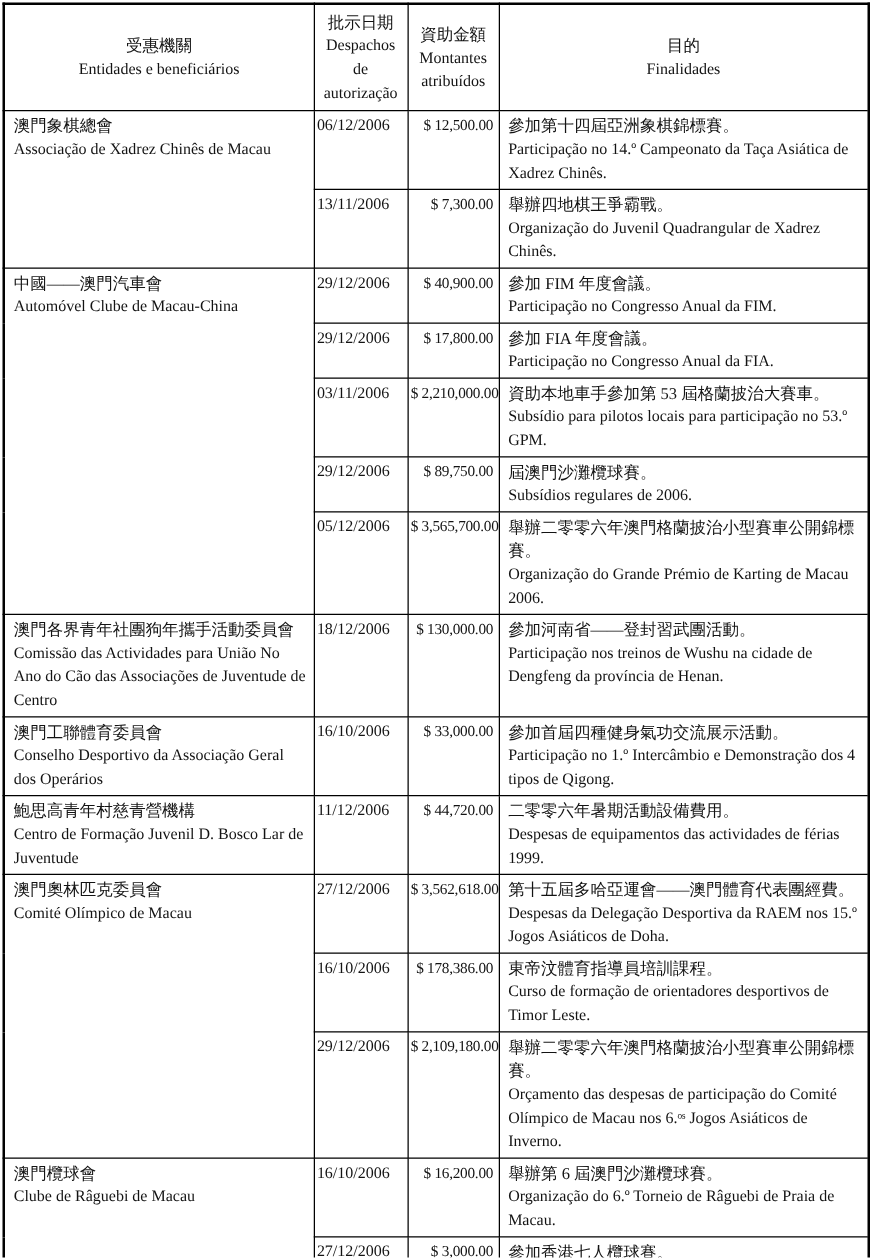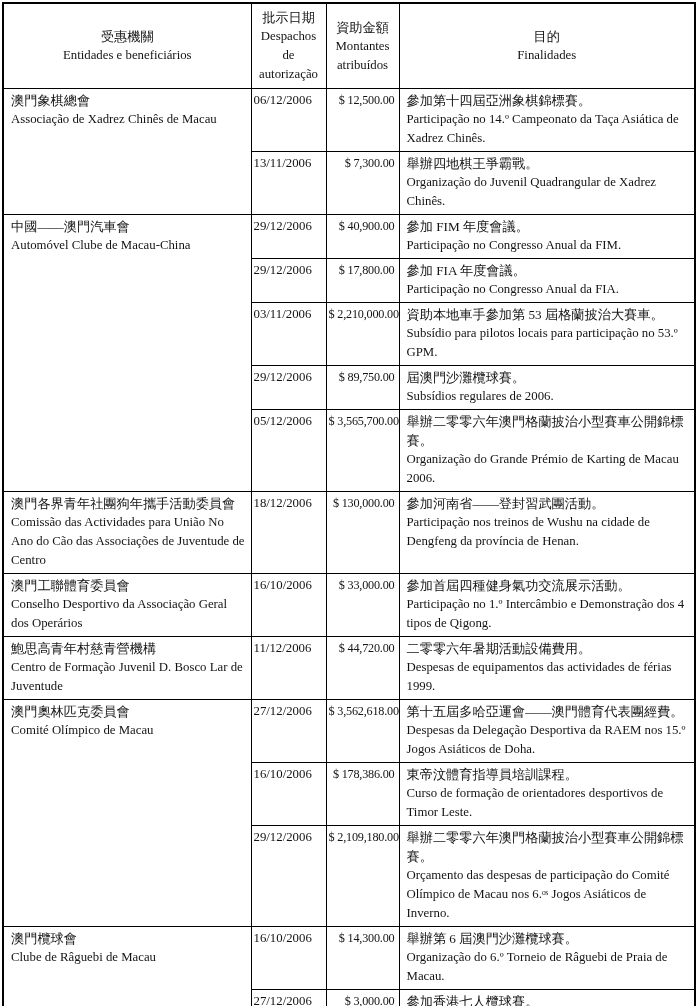--- a/index.html
+++ b/index.html
@@ -236,21 +236,21 @@
         <div class="pt">Orçamento das despesas de participação do Comité Olímpico de Macau nos 6.ᵒˢ Jogos Asiáticos de Inverno.</div>
       </td>
     </tr>
 
     <tr>
       <td class="entity-cell" rowspan="3">
         <div class="zh">澳門欖球會</div>
         <div class="pt">Clube de Râguebi de Macau</div>
       </td>
       <td class="date-cell">16/10/2006</td>
-      <td class="amount-cell">$ 14,300.00</td>
+      <td class="amount-cell">$ 16,200.00</td>
       <td class="purpose-cell">
         <div class="zh">舉辦第 6 屆澳門沙灘欖球賽。</div>
         <div class="pt">Organização do 6.º Torneio de Râguebi de Praia de Macau.</div>
       </td>
     </tr>
     <tr>
       <td class="date-cell">27/12/2006</td>
       <td class="amount-cell">$ 3,000.00</td>
       <td class="purpose-cell">
         <div class="zh">參加香港七人欖球賽。</div>

